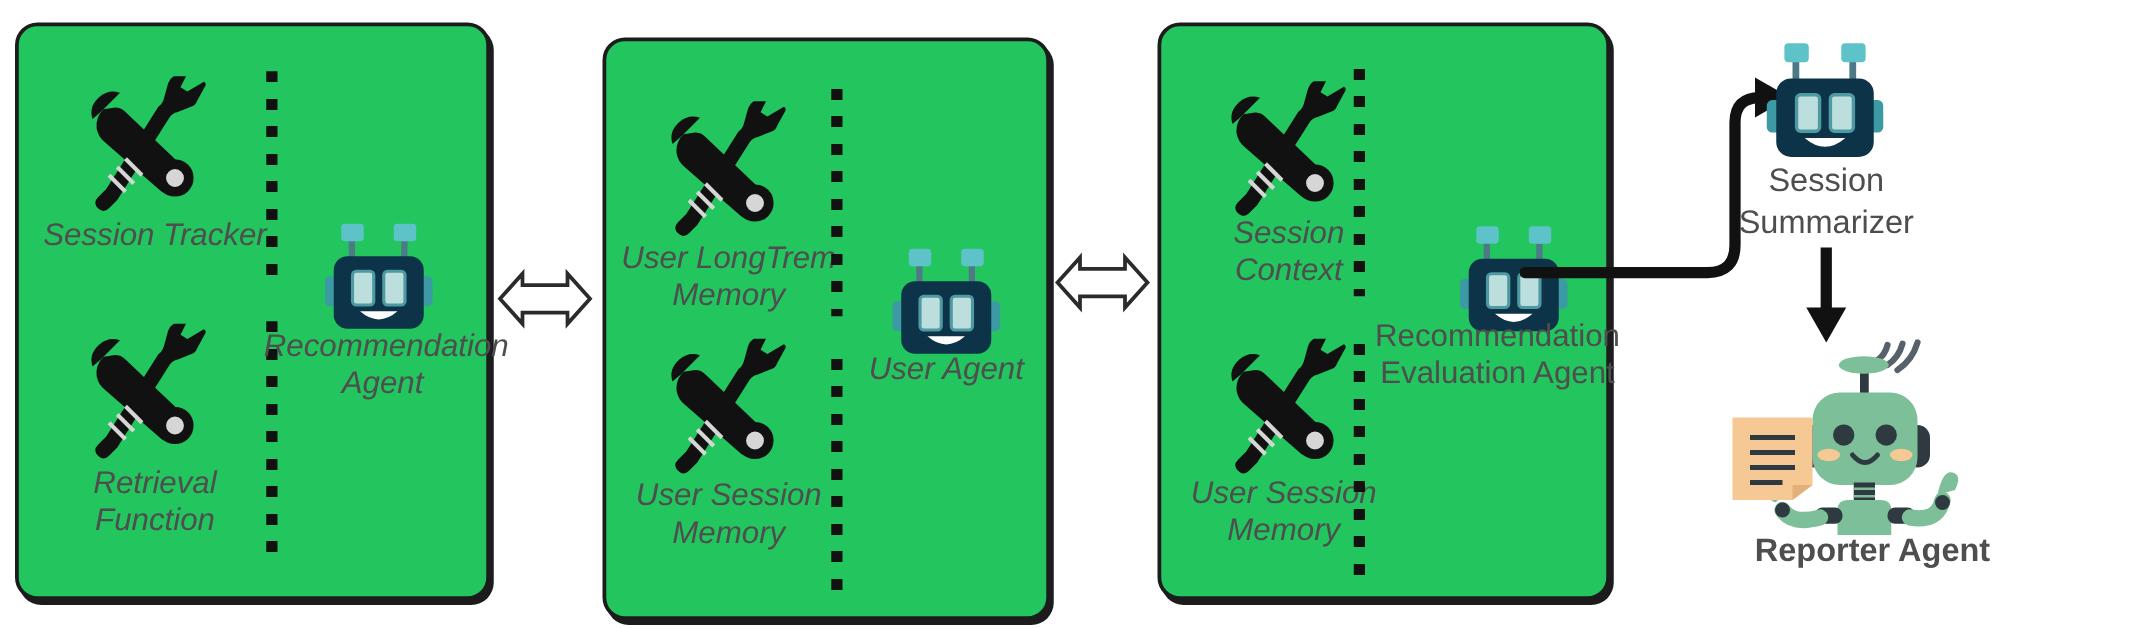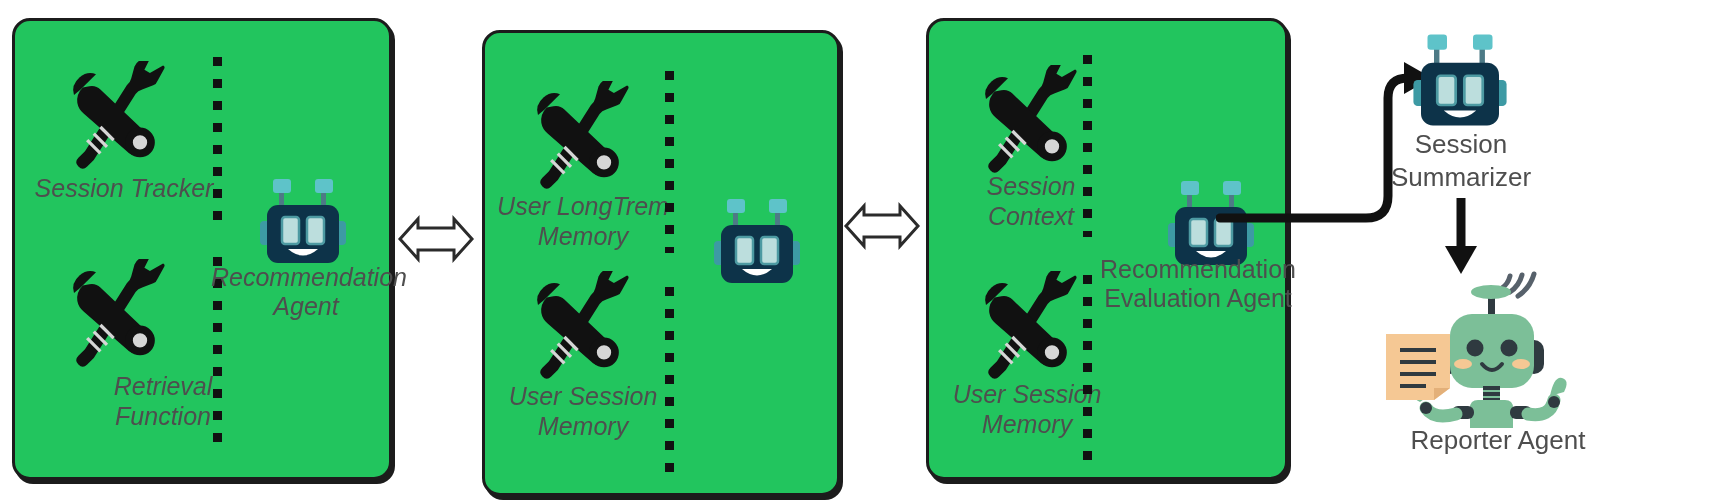--- a/index.html
+++ b/index.html
@@ -109,21 +109,21 @@
             <path d="M16 26 l14-14 q-8-3-15 3 q-8 7-5 16 Z" fill="#111"></path>
             <g stroke="#d6d6d6" stroke-width="3">
               <line x1="22" y1="72" x2="34" y2="84"></line>
               <line x1="28" y1="66" x2="40" y2="78"></line>
               <line x1="34" y1="60" x2="46" y2="72"></line>
             </g>
           </g>
         </svg>
       </div>
 
-      <div class="lbl" style="left:16px;top:350px;width:218px;padding-left:23px;">Retrieval
+      <div class="lbl" style="left:0px;top:350px;width:218px;">Retrieval
 Function</div>
 
       <div class="divider" style="left:198px;top:36px;height:174px;"></div>
       <div class="divider" style="left:198px;top:236px;height:196px;"></div>
 
       <div class="robot" style="left:240px;top:154px;width:96px;height:90px;">
         <svg width="96" height="90" viewBox="0 0 96 90">
           <g>
             <rect x="24" y="12" width="5" height="22" fill="#4d7a86"></rect>
             <rect x="66" y="12" width="5" height="22" fill="#4d7a86"></rect>
@@ -207,20 +207,21 @@
             <rect x="5" y="46" width="12" height="24" rx="4" fill="#3d9aa4"></rect>
             <rect x="79" y="46" width="12" height="24" rx="4" fill="#3d9aa4"></rect>
             <rect x="12" y="30" width="72" height="58" rx="11" fill="#0d3349"></rect>
             <rect x="27" y="42" width="17" height="27" rx="3" fill="#bcdedd" stroke="#4d9aa2" stroke-width="2.5"></rect>
             <rect x="52" y="42" width="17" height="27" rx="3" fill="#bcdedd" stroke="#4d9aa2" stroke-width="2.5"></rect>
             <path d="M33 74 q15 13 30 0 Z" fill="#ffffff"></path>
           </g>
         </svg>
       </div>
 
+      <div class="lbl tight" style="left:186px;top:248px;width:172px;">User Agent</div>
 
     </div>
   </div>
 
   <div class="dbl-arrow" style="left:842px;top:200px;width:80px;height:52px;">
     <svg width="80" height="52" viewBox="0 0 80 52">
       <path d="M22 6 L22 15 L58 15 L58 6 L76 26 L58 46 L58 37 L22 37 L22 46 L4 26 Z" fill="#ffffff" stroke="#2b2b2b" stroke-width="3" stroke-linejoin="miter"></path>
     </svg>
   </div>
 
@@ -374,15 +375,15 @@
         <g stroke="#2f3a40" stroke-width="4" stroke-linecap="butt">
           <line x1="22" y1="88" x2="58" y2="88"></line>
           <line x1="22" y1="100" x2="58" y2="100"></line>
           <line x1="22" y1="112" x2="58" y2="112"></line>
           <line x1="22" y1="124" x2="48" y2="124"></line>
         </g>
       </g>
     </svg>
   </div>
 
-  <div class="out-lbl" style="left:1388px;top:424px;width:220px;">Reporter Agent</div>
+  <div class="out-lbl" style="left:1388px;top:424px;width:220px;font-weight:bold;">Reporter Agent</div>
 
 </div>
 
 </body></html>

